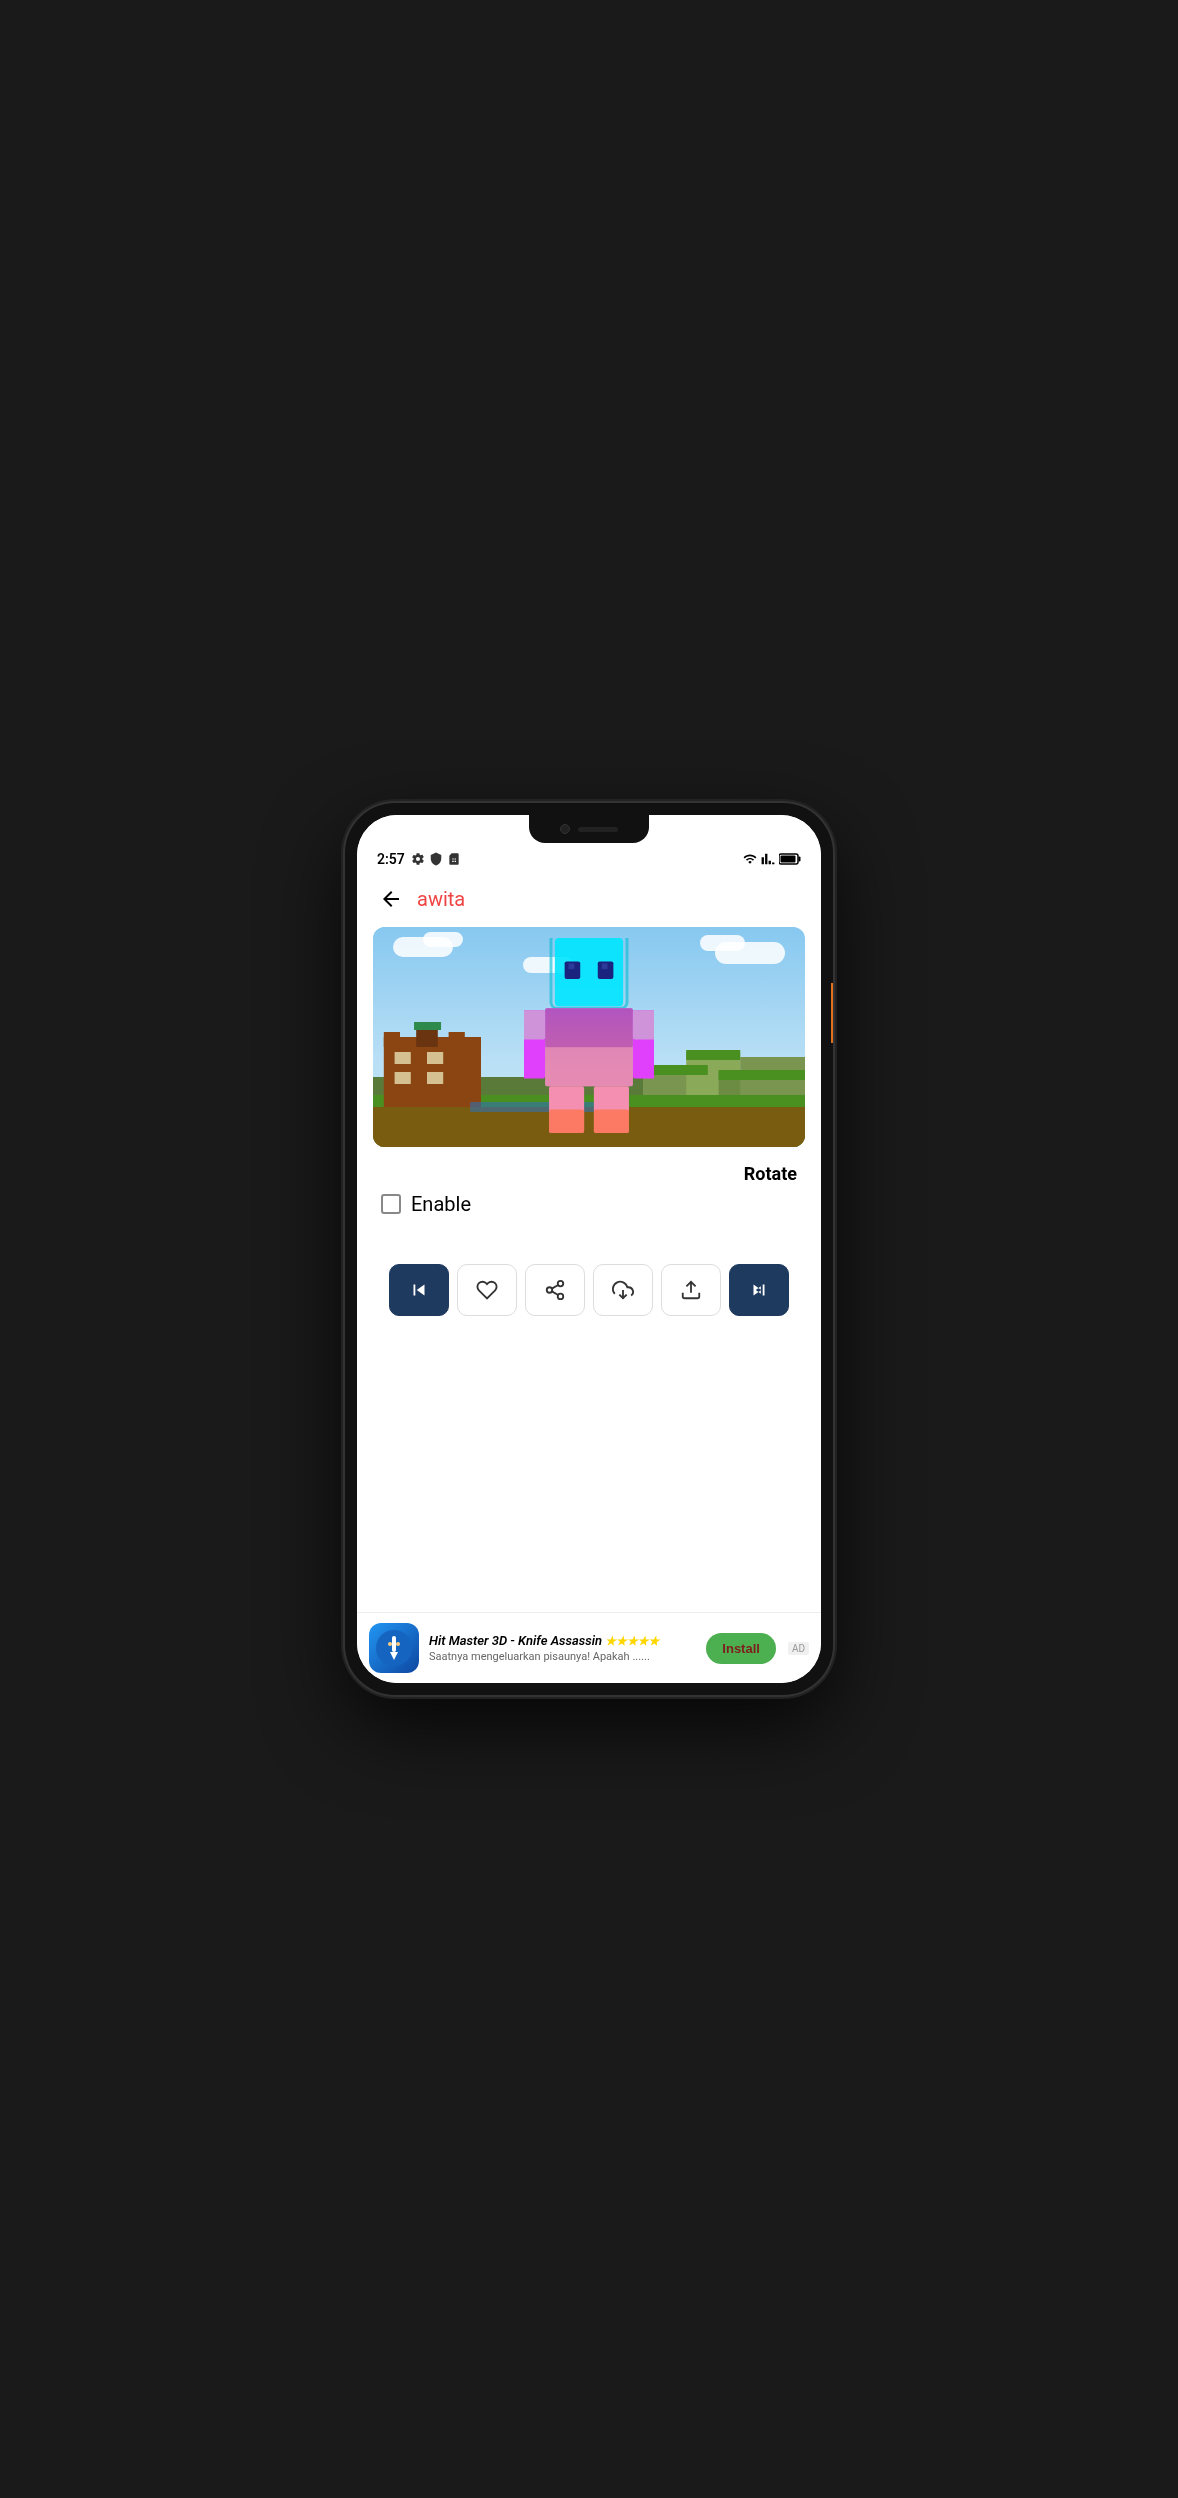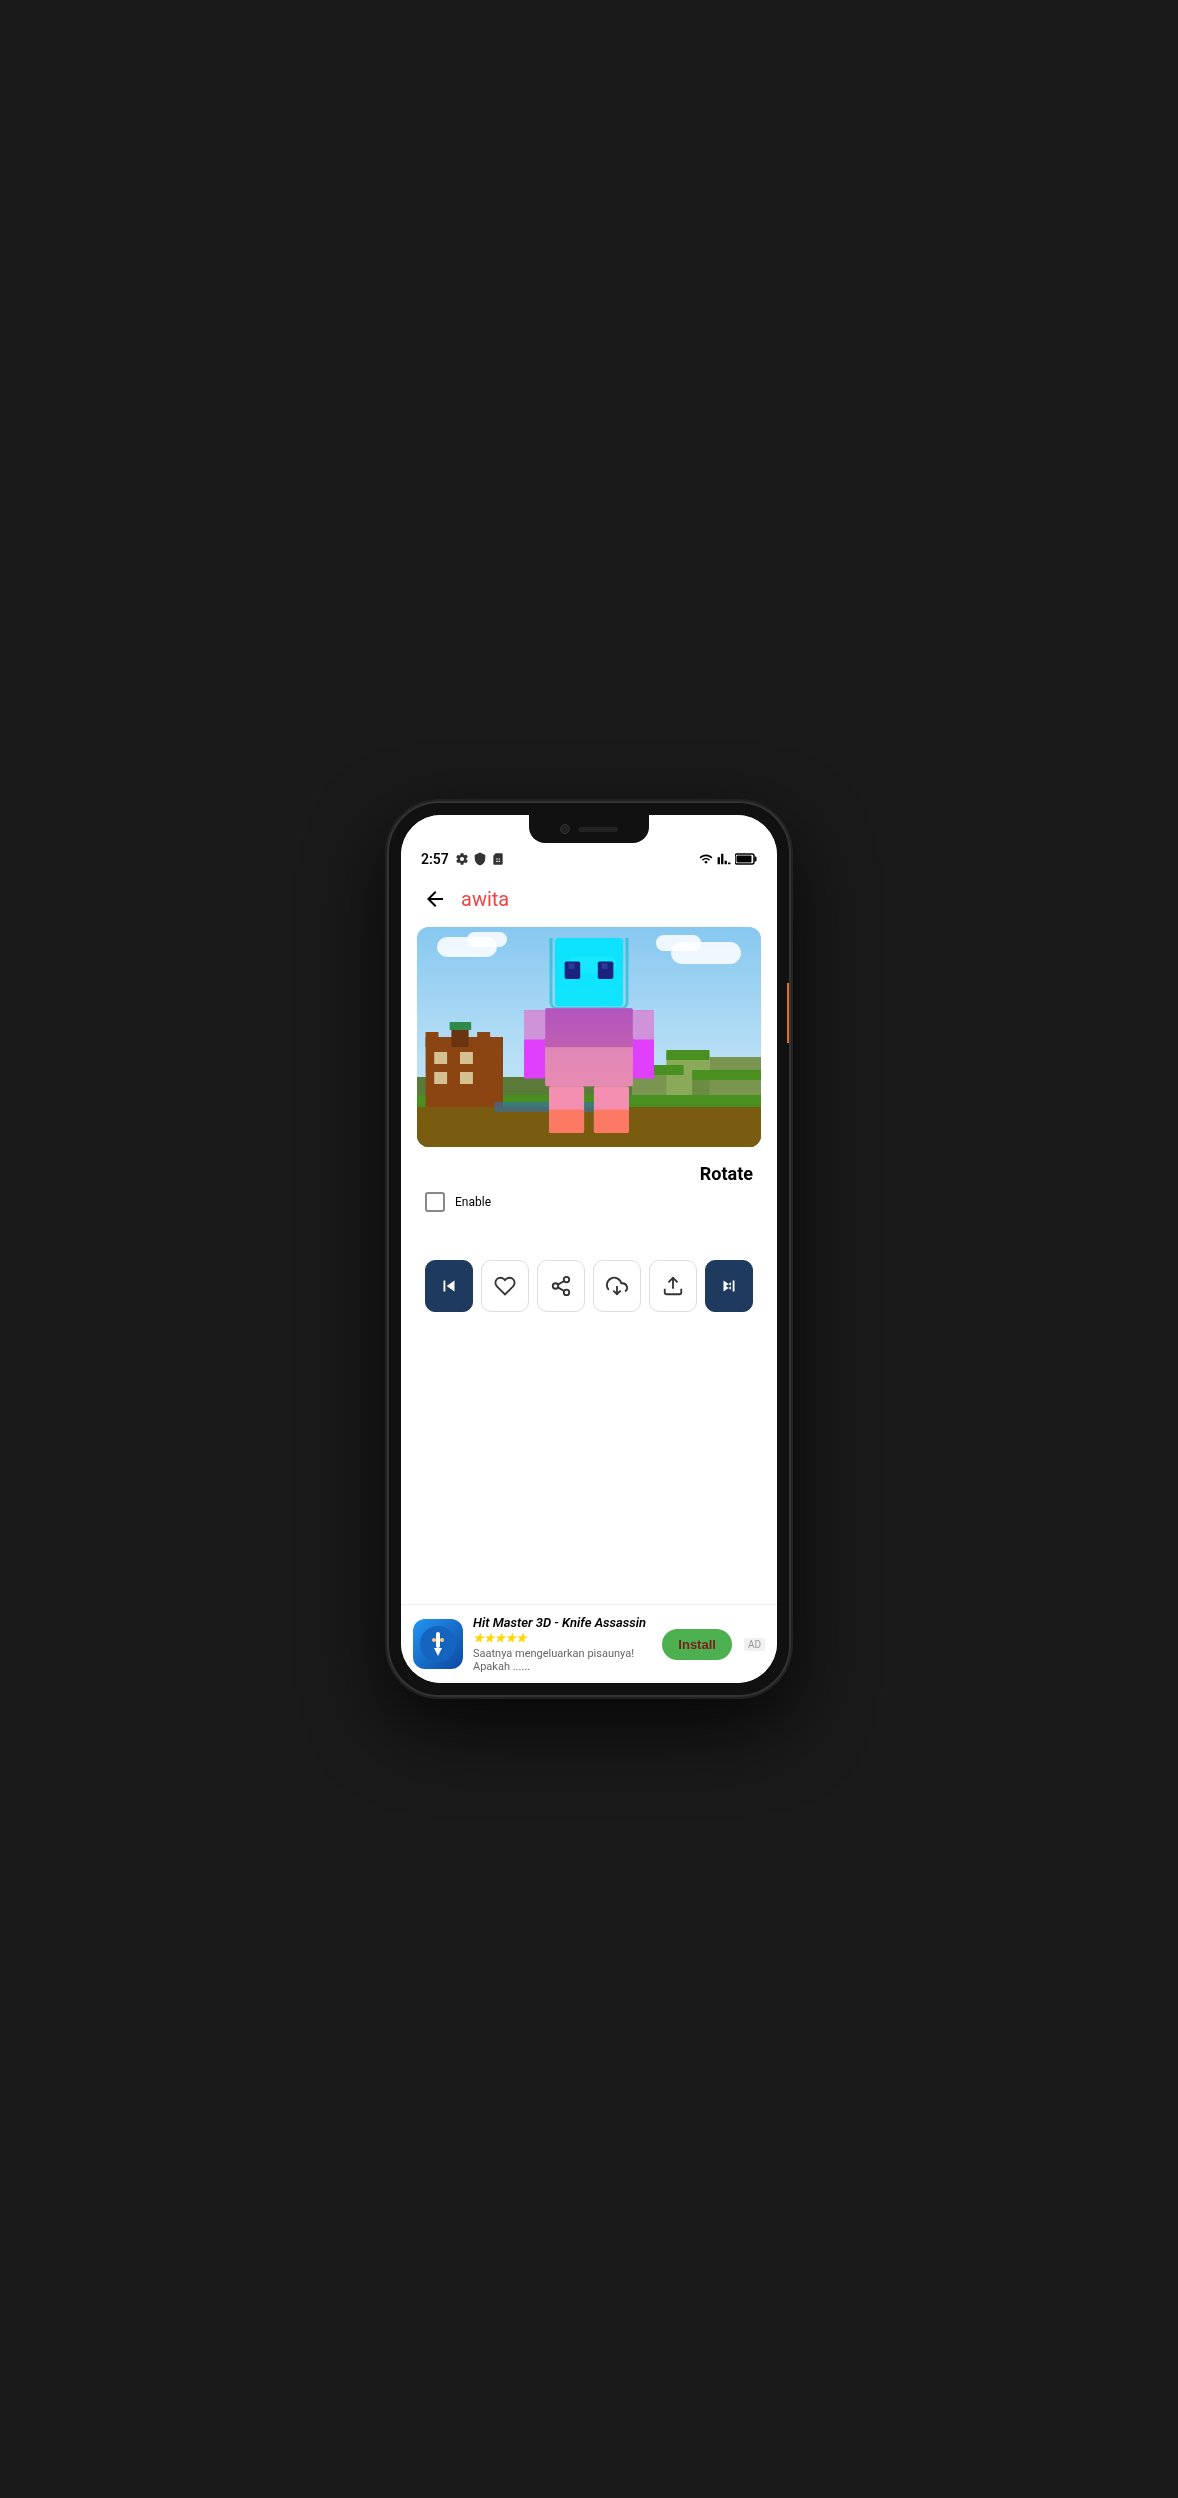--- a/index.html
+++ b/index.html
@@ -7,21 +7,21 @@
     body {
       background: #1a1a1a;
       display: flex;
       justify-content: center;
       align-items: center;
       min-height: 100vh;
       font-family: -apple-system, BlinkMacSystemFont, 'Segoe UI', Roboto, sans-serif;
     }
 
     .phone-frame {
-      width: 400px;
+      width: 488px;
       height: 892px;
       background: #111;
       border-radius: 50px;
       position: relative;
       box-shadow: 0 0 0 2px #333, 0 0 0 4px #222, 0 30px 80px rgba(0,0,0,0.8);
       overflow: hidden;
     }
 
     .phone-screen {
       position: absolute;
@@ -191,21 +191,21 @@
     .checkbox-box {
       width: 20px;
       height: 20px;
       border: 2px solid #888;
       border-radius: 3px;
       background: #fff;
       flex-shrink: 0;
     }
 
     .checkbox-label {
-      font-size: 12px;
+      font-size: 20px;
       color: #000;
     }
 
     .radio-row {
       display: flex;
       align-items: center;
       gap: 6px;
       flex-wrap: wrap;
     }
 

